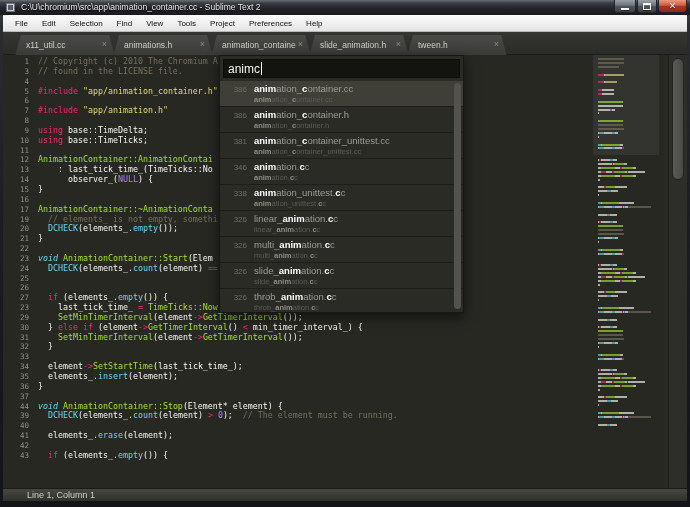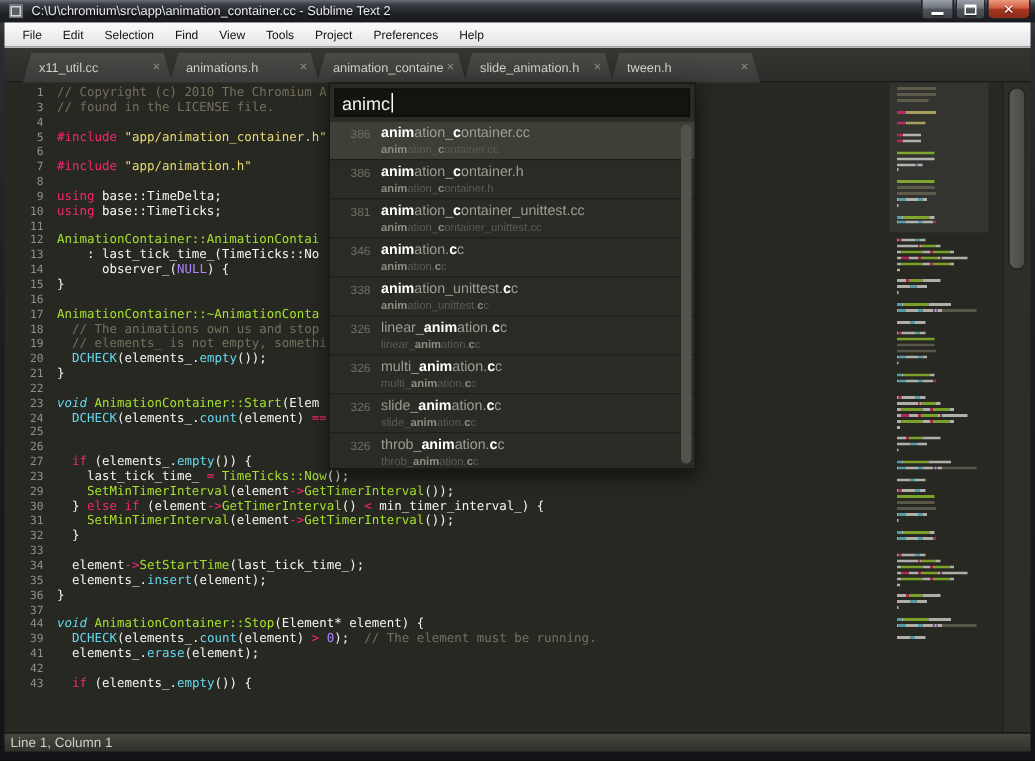--- a/index.html
+++ b/index.html
@@ -64,21 +64,21 @@
   .r-score{width:22px;text-align:right;font-size:8px;color:#6e6e66;line-height:13px;flex:none;margin-right:7px;}
   .r-texts{flex:1;overflow:hidden;}
   .r-name{font-size:9.5px;line-height:12px;color:#9d9d94;white-space:nowrap;}
   .r-name b{color:#ffffff;}
   .r-path{font-size:7.5px;line-height:9px;color:#5c5c55;white-space:nowrap;}
   .r-path b{color:#8d8d84;font-weight:bold;}
   .goto-scroll-thumb{position:absolute;right:2px;top:27px;width:7px;height:226px;border-radius:4px;background:#53534c;}
   
   .statusbar{position:absolute;left:3px;top:488px;width:684px;height:13px;
     background:linear-gradient(180deg,#47473f 0%,#30302b 100%);border-top:1px solid #1a1a16;
-    display:flex;align-items:center;padding-left:4px;}
+    display:flex;align-items:center;padding-left:24px;}
   .status-text{font-size:9px;color:#cfcfc8;}
 </style>
 </head>
 <body>
 
 <div class="window">
 
   <div class="titlebar">
     <div class="app-icon"></div>
     <span class="title-text">C:\U\chromium\src\app\animation_container.cc - Sublime Text 2</span>
@@ -141,21 +141,20 @@
         <div class="code-line"><span class="lnum">8</span></div>
         <div class="code-line"><span class="lnum">9</span><span style="color: rgb(249, 38, 114);">using</span><span style="color: rgb(248, 248, 242);"> base::TimeDelta;</span></div>
         <div class="code-line"><span class="lnum">10</span><span style="color: rgb(249, 38, 114);">using</span><span style="color: rgb(248, 248, 242);"> base::TimeTicks;</span></div>
         <div class="code-line"><span class="lnum">11</span></div>
         <div class="code-line"><span class="lnum">12</span><span style="color: rgb(166, 226, 46);">AnimationContainer::AnimationContai</span></div>
         <div class="code-line"><span class="lnum">13</span><span style="color: rgb(248, 248, 242);">    : last_tick_time_(TimeTicks::No</span></div>
         <div class="code-line"><span class="lnum">14</span><span style="color: rgb(248, 248, 242);">      observer_(</span><span style="color: rgb(174, 129, 255);">NULL</span><span style="color: rgb(248, 248, 242);">) {</span></div>
         <div class="code-line"><span class="lnum">15</span><span style="color: rgb(248, 248, 242);">}</span></div>
         <div class="code-line"><span class="lnum">16</span></div>
         <div class="code-line"><span class="lnum">17</span><span style="color: rgb(166, 226, 46);">AnimationContainer::~AnimationConta</span></div>
-        <div class="code-line"><span class="lnum">18</span><span style="color: rgb(117, 113, 94);">  // The animations own us and stop</span></div>
         <div class="code-line"><span class="lnum">19</span><span style="color: rgb(117, 113, 94);">  // elements_ is not empty, somethi</span></div>
         <div class="code-line"><span class="lnum">20</span><span style="color: rgb(248, 248, 242);">  </span><span style="color: rgb(102, 217, 239);">DCHECK</span><span style="color: rgb(248, 248, 242);">(elements_.</span><span style="color: rgb(102, 217, 239);">empty</span><span style="color: rgb(248, 248, 242);">());</span></div>
         <div class="code-line"><span class="lnum">21</span><span style="color: rgb(248, 248, 242);">}</span></div>
         <div class="code-line"><span class="lnum">22</span></div>
         <div class="code-line"><span class="lnum">23</span><span class="tk-i" style="color: rgb(102, 217, 239);">void</span><span style="color: rgb(248, 248, 242);"> </span><span style="color: rgb(166, 226, 46);">AnimationContainer::Start</span><span style="color: rgb(248, 248, 242);">(Elem</span></div>
         <div class="code-line"><span class="lnum">24</span><span style="color: rgb(248, 248, 242);">  </span><span style="color: rgb(102, 217, 239);">DCHECK</span><span style="color: rgb(248, 248, 242);">(elements_.</span><span style="color: rgb(102, 217, 239);">count</span><span style="color: rgb(248, 248, 242);">(element) </span><span style="color: rgb(249, 38, 114);">==</span></div>
         <div class="code-line"><span class="lnum">25</span></div>
         <div class="code-line"><span class="lnum">26</span></div>
         <div class="code-line"><span class="lnum">27</span><span style="color: rgb(248, 248, 242);">  </span><span style="color: rgb(249, 38, 114);">if</span><span style="color: rgb(248, 248, 242);"> (elements_.</span><span style="color: rgb(102, 217, 239);">empty</span><span style="color: rgb(248, 248, 242);">()) {</span></div>
         <div class="code-line"><span class="lnum">23</span><span style="color: rgb(248, 248, 242);">    last_tick_time_ </span><span style="color: rgb(249, 38, 114);">=</span><span style="color: rgb(248, 248, 242);"> </span><span style="color: rgb(166, 226, 46);">TimeTicks::Now</span><span style="color: rgb(248, 248, 242);">();</span></div>
@@ -163,20 +162,21 @@
         <div class="code-line"><span class="lnum">30</span><span style="color: rgb(248, 248, 242);">  } </span><span style="color: rgb(249, 38, 114);">else if</span><span style="color: rgb(248, 248, 242);"> (element</span><span style="color: rgb(249, 38, 114);">-&gt;</span><span style="color: rgb(166, 226, 46);">GetTimerInterval</span><span style="color: rgb(248, 248, 242);">() </span><span style="color: rgb(249, 38, 114);">&lt;</span><span style="color: rgb(248, 248, 242);"> min_timer_interval_) {</span></div>
         <div class="code-line"><span class="lnum">31</span><span style="color: rgb(248, 248, 242);">    </span><span style="color: rgb(166, 226, 46);">SetMinTimerInterval</span><span style="color: rgb(248, 248, 242);">(element</span><span style="color: rgb(249, 38, 114);">-&gt;</span><span style="color: rgb(166, 226, 46);">GetTimerInterval</span><span style="color: rgb(248, 248, 242);">());</span></div>
         <div class="code-line"><span class="lnum">32</span><span style="color: rgb(248, 248, 242);">  }</span></div>
         <div class="code-line"><span class="lnum">33</span></div>
         <div class="code-line"><span class="lnum">34</span><span style="color: rgb(248, 248, 242);">  element</span><span style="color: rgb(249, 38, 114);">-&gt;</span><span style="color: rgb(166, 226, 46);">SetStartTime</span><span style="color: rgb(248, 248, 242);">(last_tick_time_);</span></div>
         <div class="code-line"><span class="lnum">35</span><span style="color: rgb(248, 248, 242);">  elements_.</span><span style="color: rgb(102, 217, 239);">insert</span><span style="color: rgb(248, 248, 242);">(element);</span></div>
         <div class="code-line"><span class="lnum">36</span><span style="color: rgb(248, 248, 242);">}</span></div>
         <div class="code-line"><span class="lnum">37</span></div>
         <div class="code-line"><span class="lnum">44</span><span class="tk-i" style="color: rgb(102, 217, 239);">void</span><span style="color: rgb(248, 248, 242);"> </span><span style="color: rgb(166, 226, 46);">AnimationContainer::Stop</span><span style="color: rgb(248, 248, 242);">(Element* element) {</span></div>
         <div class="code-line"><span class="lnum">39</span><span style="color: rgb(248, 248, 242);">  </span><span style="color: rgb(102, 217, 239);">DCHECK</span><span style="color: rgb(248, 248, 242);">(elements_.</span><span style="color: rgb(102, 217, 239);">count</span><span style="color: rgb(248, 248, 242);">(element) </span><span style="color: rgb(249, 38, 114);">&gt;</span><span style="color: rgb(248, 248, 242);"> </span><span style="color: rgb(174, 129, 255);">0</span><span style="color: rgb(248, 248, 242);">);  </span><span style="color: rgb(117, 113, 94);">// The element must be running.</span></div>
+        <div class="code-line"><span class="lnum">40</span></div>
         <div class="code-line"><span class="lnum">41</span><span style="color: rgb(248, 248, 242);">  elements_.</span><span style="color: rgb(102, 217, 239);">erase</span><span style="color: rgb(248, 248, 242);">(element);</span></div>
         <div class="code-line"><span class="lnum">42</span></div>
         <div class="code-line"><span class="lnum">43</span><span style="color: rgb(248, 248, 242);">  </span><span style="color: rgb(249, 38, 114);">if</span><span style="color: rgb(248, 248, 242);"> (elements_.</span><span style="color: rgb(102, 217, 239);">empty</span><span style="color: rgb(248, 248, 242);">()) {</span></div>
       </div>
     <div class="minimap-viewport"></div>
     <div class="minimap">
         <div class="mm-row"><span class="mm-seg" style="width: 25.92px; background: rgb(117, 113, 94);"></span></div>
         <div class="mm-row"><span class="mm-seg" style="width: 25.92px; background: rgb(117, 113, 94);"></span></div>
         <div class="mm-row"><span class="mm-seg" style="width: 20.88px; background: rgb(117, 113, 94);"></span></div>
         <div class="mm-row"></div>

